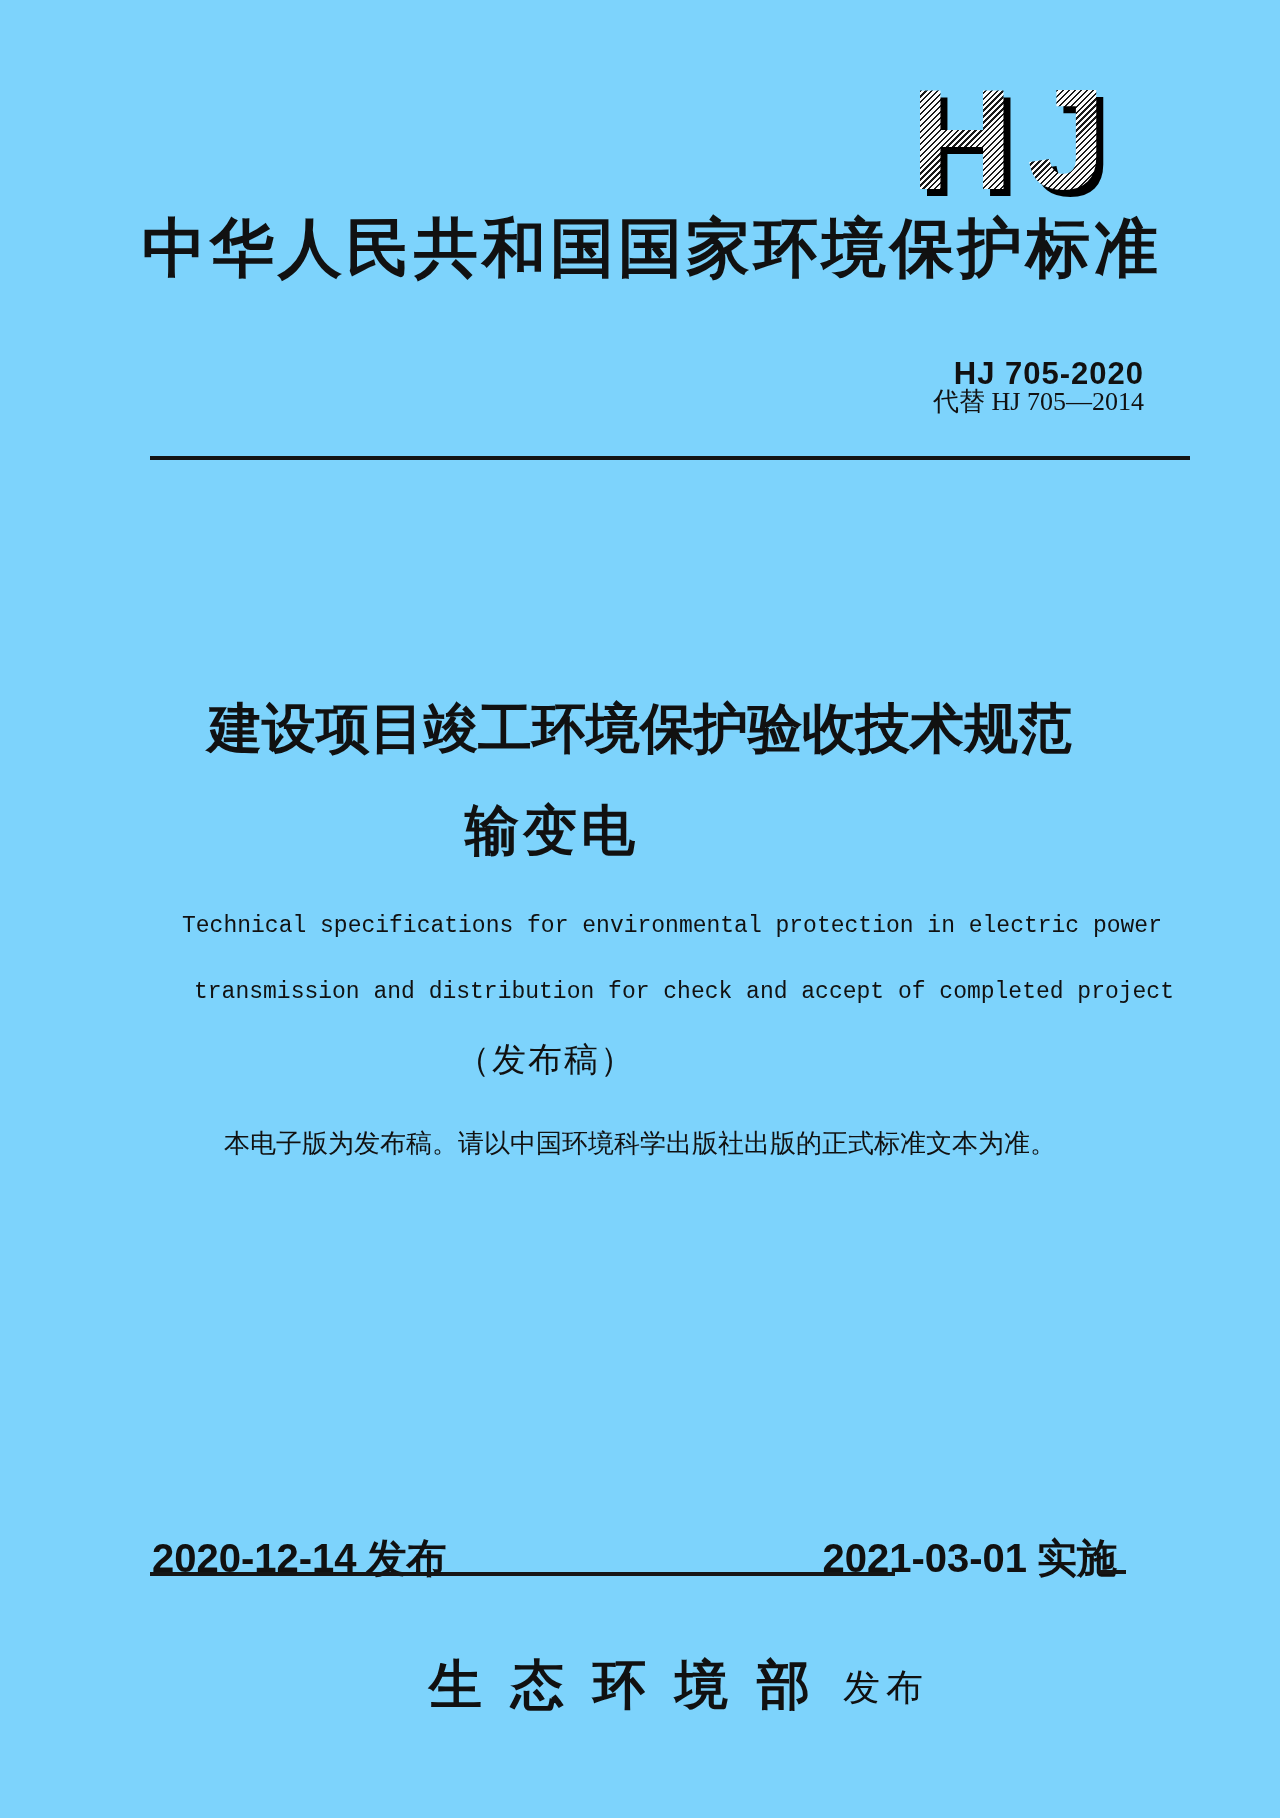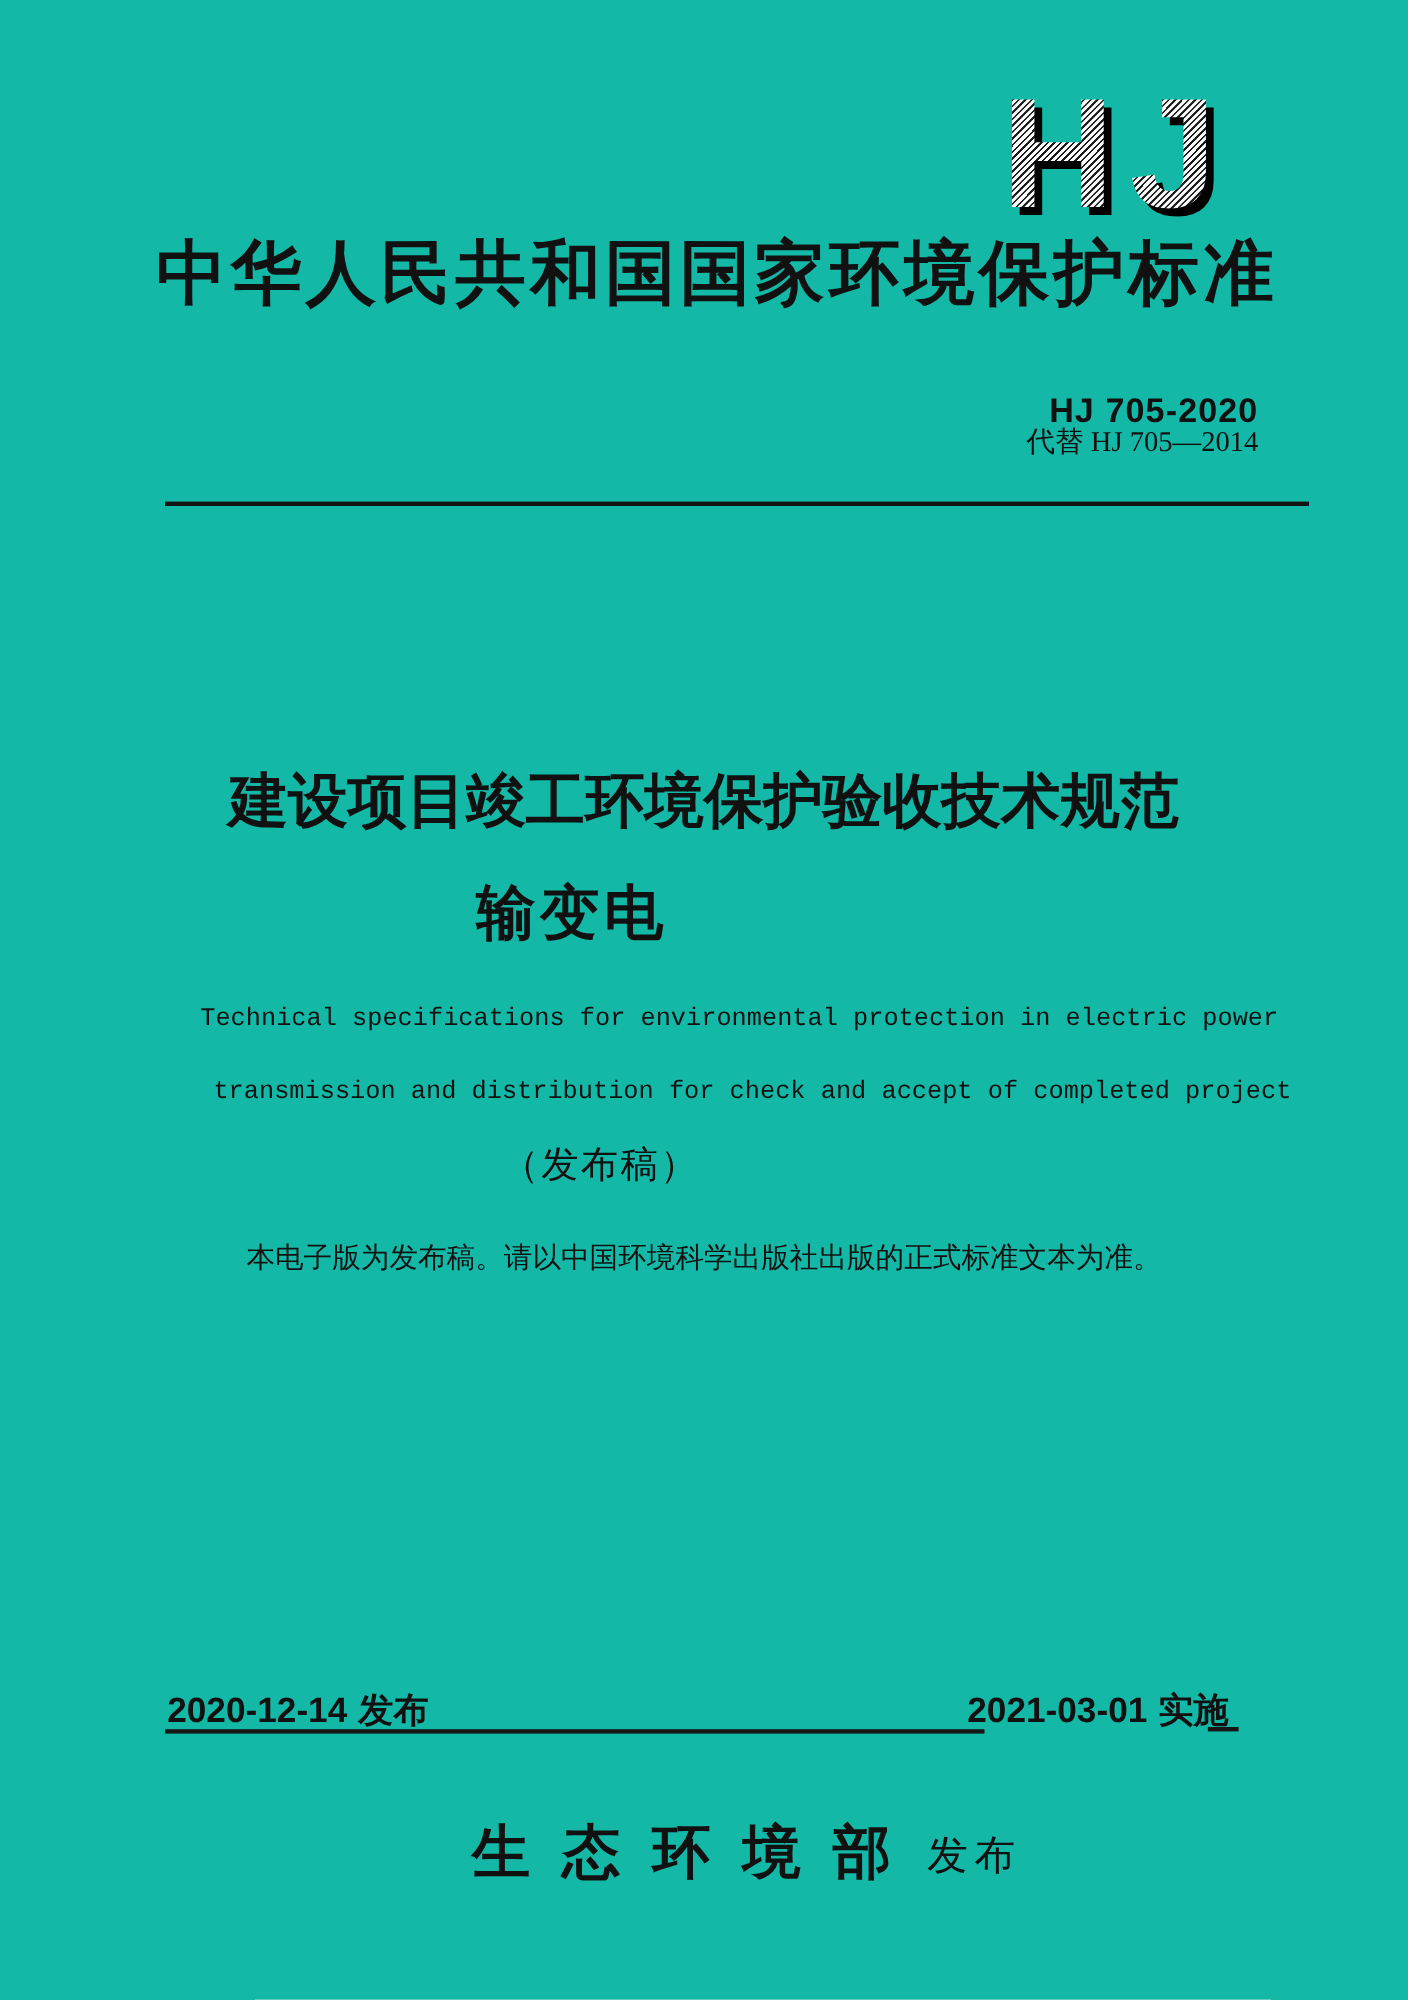--- a/index.html
+++ b/index.html
@@ -1,19 +1,19 @@
 <!DOCTYPE html>
 <html><head>
 <meta charset="utf-8">
 <style>
   html,body{margin:0;padding:0;background:#e8e8e8;}
   .page{
     position:relative;
     width:1280px;height:1818px;
-    background:#14b8a6;
+    background:#7dd3fc;
     margin:0 auto;
     overflow:hidden;
     font-family:"Liberation Serif", serif;
     color:#111111;
   }
 
   
   .hj-logo{position:absolute;top:82px;right:160px;width:250px;height:130px;}
   .hj-logo span{
     position:absolute;top:0;right:0;
@@ -50,21 +50,21 @@
   .cn-title-1{
     position:absolute;left:0;top:699px;width:1280px;
     text-align:center;
     font-family:"Liberation Sans", sans-serif;
     font-weight:bold;font-size:54px;line-height:1.1;white-space:nowrap;
   }
   .cn-title-2{
     position:absolute;left:0;top:801px;width:1040px;
     text-align:center;
     font-family:"Liberation Sans", sans-serif;
-    font-weight:bold;font-size:54px;line-height:1.1;letter-spacing:4px;
+    font-weight:bold;font-size:54px;line-height:1.1;letter-spacing:4px;padding-left:32px;
   }
   .en-title{
     position:absolute;left:0;width:1280px;text-align:center;
     font-family:"Liberation Mono", monospace;
     font-size:23px;line-height:1.3;white-space:nowrap;
   }
   .en-line-1{top:912px;padding-left:32px;}
   .en-line-2{top:978px;padding-left:44px;}
   .draft-label{
     position:absolute;left:0;top:1041px;width:1092px;text-align:center;
@@ -74,21 +74,21 @@
   .note-line{
     position:absolute;left:0;top:1127px;width:1280px;text-align:center;
     font-family:"Liberation Serif", serif;
     font-size:26px;line-height:1.3;
   }
 
   
   .date-block{
     position:absolute;top:1538px;
     font-family:"Liberation Sans", sans-serif;
-    font-weight:bold;font-size:32px;line-height:1.0;white-space:nowrap;
+    font-weight:bold;font-size:40px;line-height:1.0;white-space:nowrap;
   }
   .date-issue{left:152px;}
   .date-impl{right:163px;}
   .date-block .cjk{margin-left:10px;}
   .date-rule{position:absolute;left:150px;top:1572px;width:745px;height:4px;background:#161616;}
   .date-rule-frag{position:absolute;left:1098px;top:1570px;width:28px;height:4px;background:#161616;}
 
   
   .issuer{position:absolute;left:429px;top:1656px;white-space:nowrap;}
   .issuer .ministry{

